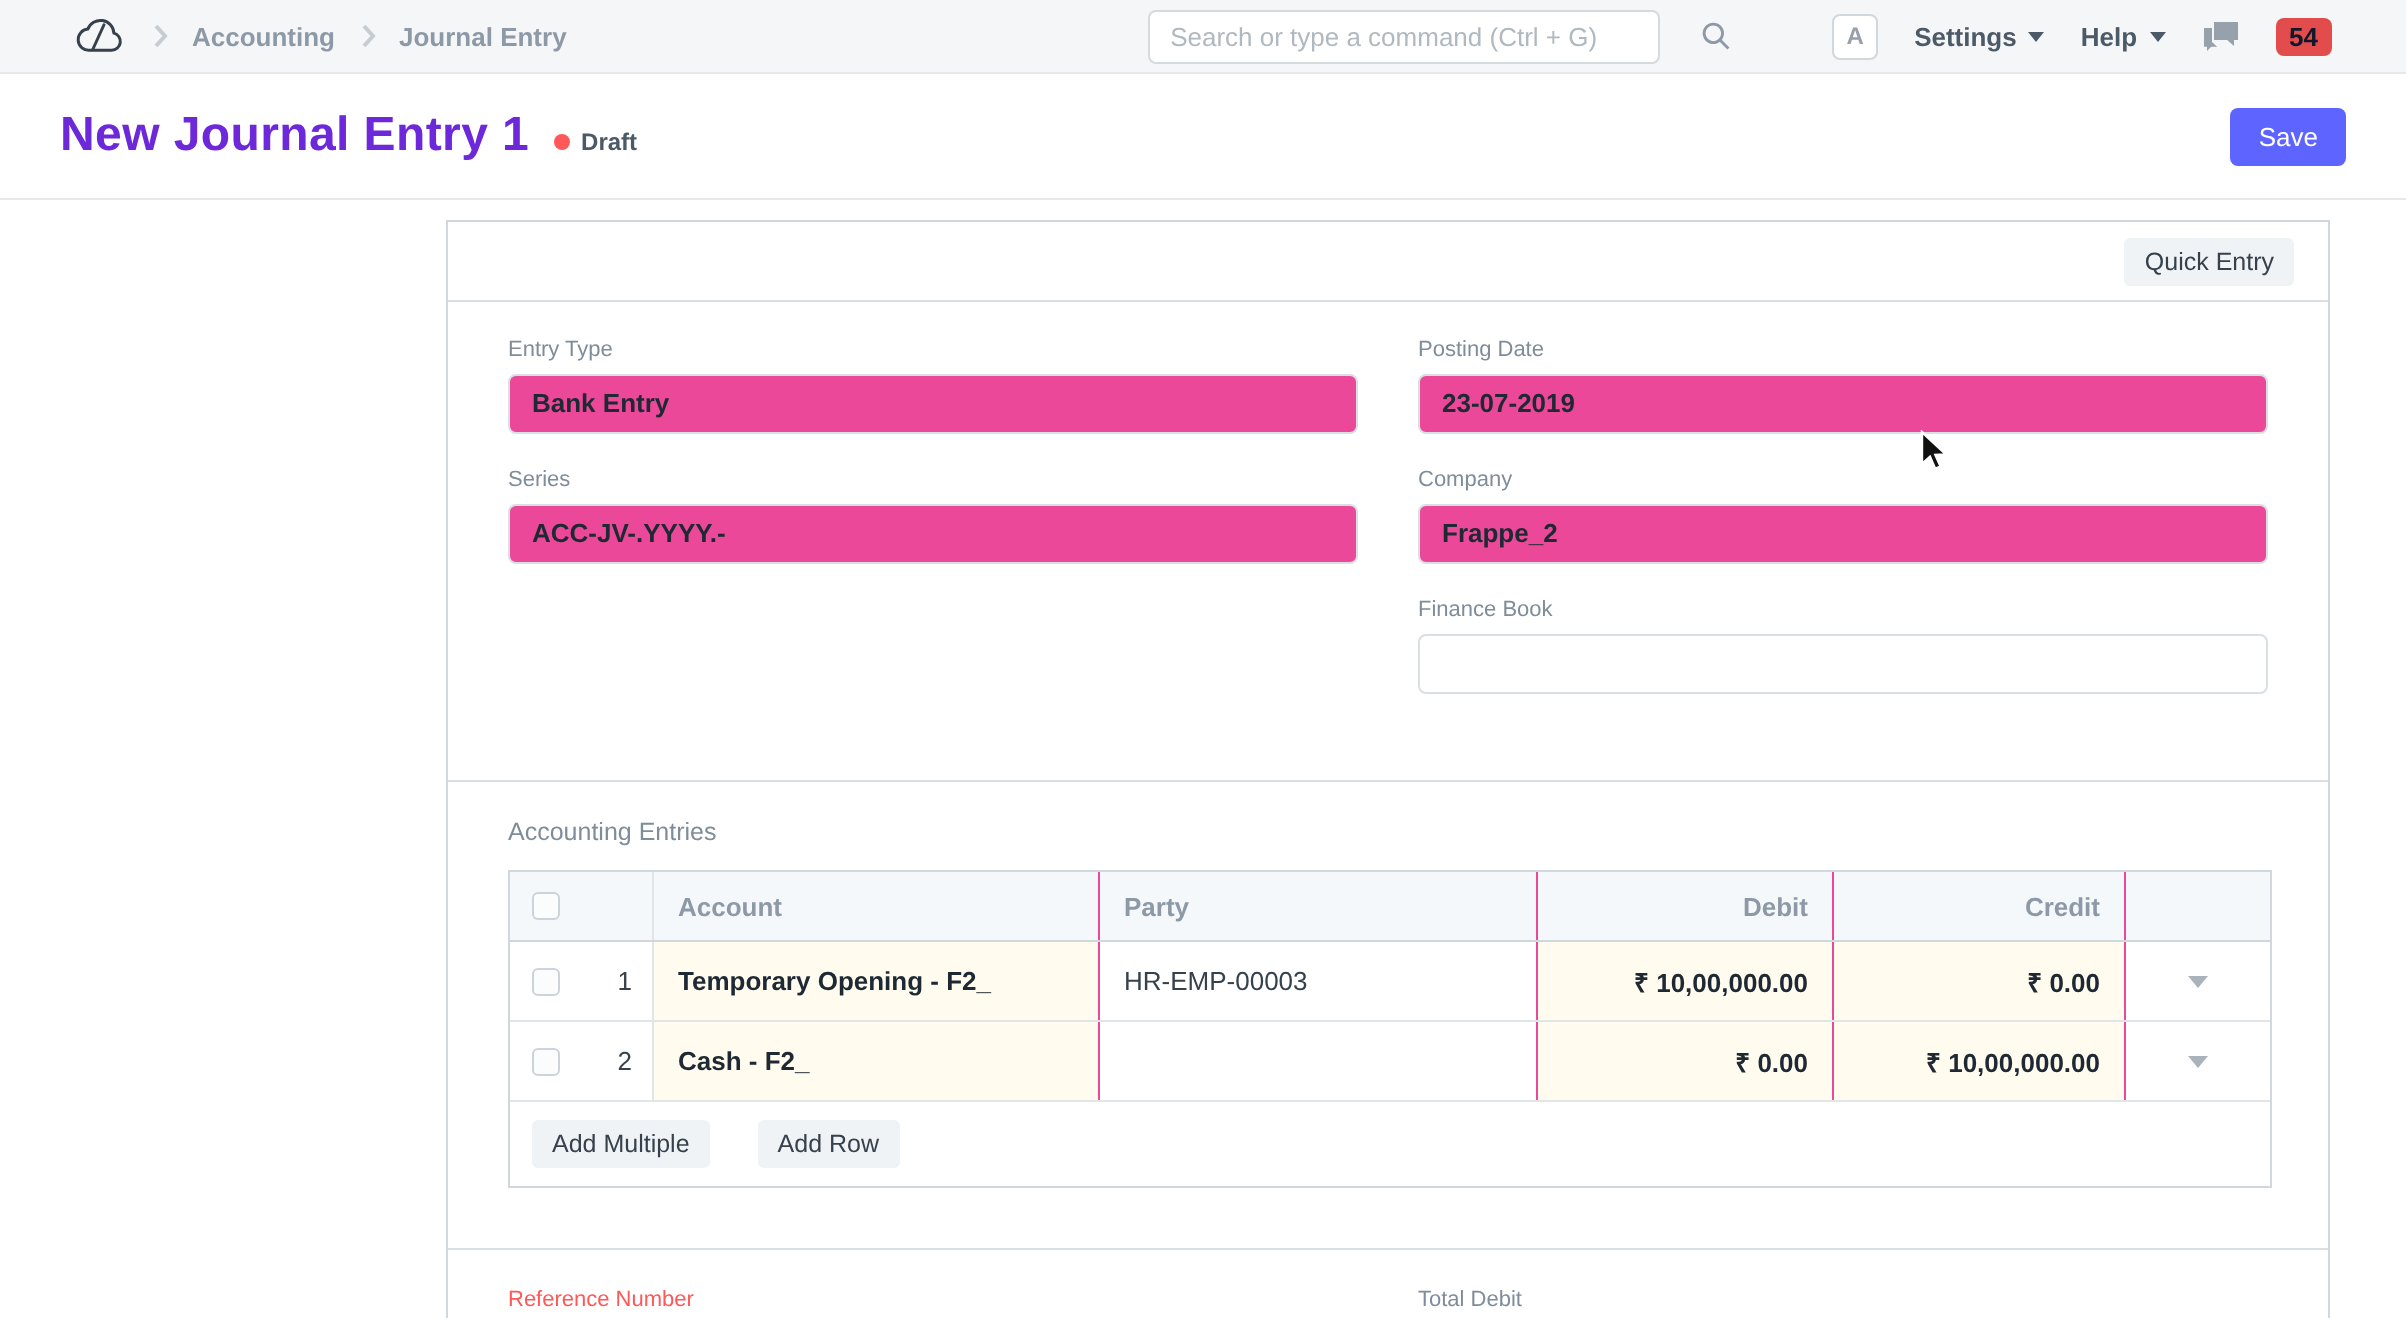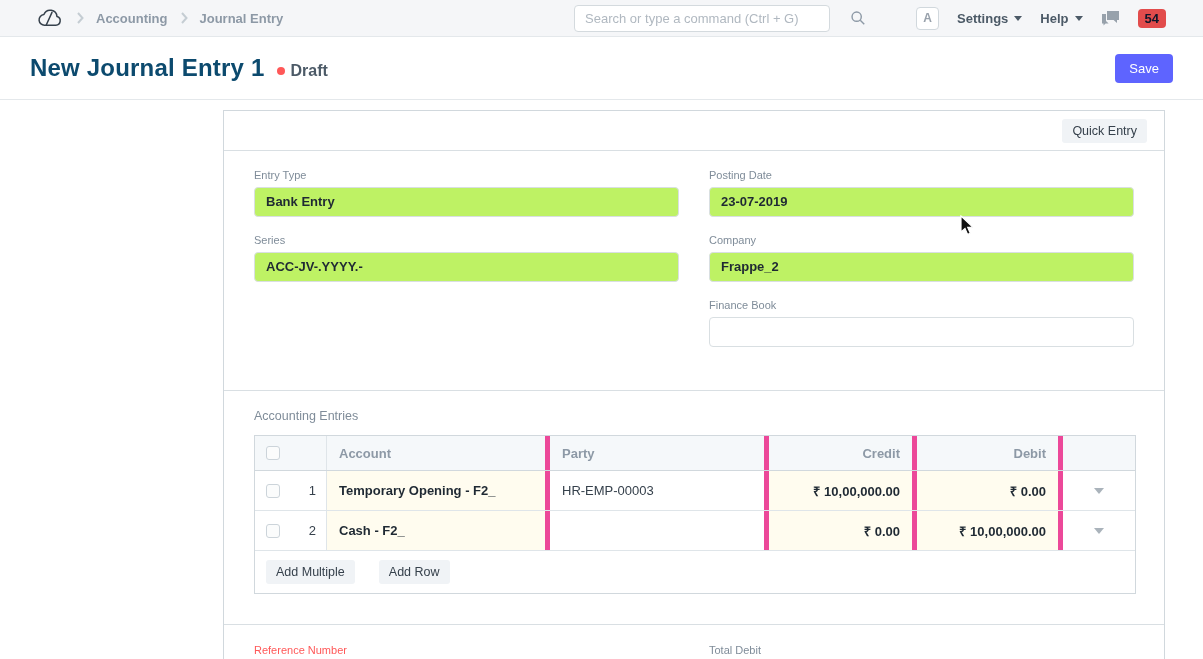--- a/index.html
+++ b/index.html
@@ -27,24 +27,24 @@
     align-items:center; gap:6px; cursor:pointer; }
   .caret-down { width:0; height:0; border-left:4px solid transparent;
     border-right:4px solid transparent; border-top:5px solid #4c5a67; margin-top:1px; }
   .chat-icon { cursor:pointer; display:flex; }
   .badge { background:#e24c4c; color:#0f172a; font-size:13px; font-weight:700;
     border-radius:4px; padding:2px 7px; cursor:pointer; }
 
   
   .page-head { height:63px; background:#fff; border-bottom:1px solid #e4e8eb;
     display:flex; align-items:center; padding:0 30px; }
-  .page-title { font-size:24px; font-weight:700; color:#0c4a6e; letter-spacing:.2px; }
+  .page-title { font-size:24px; font-weight:700; color:#6d28d9; letter-spacing:.2px; }
   .status { display:flex; align-items:center; gap:6px; margin-left:12px; margin-top:6px; }
   .status-dot { width:8px; height:8px; border-radius:50%; background:#ff5858; }
-  .status-text { font-size:16px; font-weight:700; color:#4c5a67; }
+  .status-text { font-size:12px; font-weight:700; color:#4c5a67; }
   .btn-primary { margin-left:auto; background:#5e64ff; color:#fff; border:none;
     border-radius:4px; font-size:13px; font-weight:400; padding:7px 14px; cursor:pointer;
     font-family:"Liberation Sans", sans-serif; }
 
   
   .main { position:relative; height:559px; }
   .card { position:absolute; left:223px; top:10px; width:942px; height:700px;
     background:#fff; border:1px solid #d1d8dd; }
   .sec-toolbar { height:40px; border-bottom:1px solid #d9dfe3; position:relative; }
   .btn-soft { background:#f0f3f6; border:none; border-radius:3px; color:#36414c;
@@ -52,30 +52,30 @@
     font-family:"Liberation Sans", sans-serif; }
   .quick-entry { position:absolute; right:17px; top:8px; }
 
   .sec-fields { padding:18px 30px 26px; display:grid;
     grid-template-columns:425px 425px; column-gap:30px; border-bottom:1px solid #d9dfe3; }
   .field { margin-bottom:17px; }
   .f-label { font-size:11px; color:#7f8c99; margin-bottom:6px; }
   .f-input { height:30px; border:1px solid #d9dfe2; border-radius:4px;
     padding:0 11px; font-size:13px; font-weight:700; color:#1f2933;
     line-height:28px; background:#fff; cursor:text; }
-  .f-input.req { background:#bef264; }
+  .f-input.req { background:#ec4899; }
   .col2 { grid-column:2; }
 
   .sec-grid { padding:18px 30px 30px; border-bottom:1px solid #d9dfe3; }
   .grid-label { font-size:12.5px; color:#7f8c99; margin-bottom:12px; }
   .grid { border:1px solid #d1d8dd; width:882px; font-size:13px; }
   .g-row { display:grid; grid-template-columns:72px 223px 219px 148px 146px auto; }
   .g-head { background:#f5f8fa; height:35px; border-bottom:1px solid #d1d8dd;
     color:#8d99a6; font-weight:700; }
-  .g-cell { display:flex; align-items:center; padding:0 12px; border-right:5px solid #ec4899; }
+  .g-cell { display:flex; align-items:center; padding:0 12px; border-right:1px solid #ec4899; }
   .g-cell:last-child { border-right:none; }
   .g-cell.right { justify-content:flex-end; }
   .g-cell.center { justify-content:center; }
   .g-body-row { height:40px; border-bottom:1px solid #dfe5e9; }
   .g-first { display:flex; align-items:center; padding:0 10px 0 11px;
     border-right:1px solid #dfe5e9; }
   .g-idx { margin-left:auto; color:#36414c; }
   .cream { background:#fffcef; }
   .bold { font-weight:700; color:#1f2933; }
   .checkbox { width:14px; height:14px; border:1px solid #ccd4da; border-radius:3px;
@@ -186,22 +186,22 @@
     <div class="sec-grid">
       <div class="grid-label">Accounting Entries</div>
 
       <div class="grid">
         <div class="g-row g-head">
           <div class="g-first">
             <div class="checkbox"></div>
           </div>
           <div class="g-cell">Account</div>
           <div class="g-cell">Party</div>
+          <div class="g-cell right">Debit</div>
           <div class="g-cell right">Credit</div>
-          <div class="g-cell right">Debit</div>
           <div class="g-cell"></div>
         </div>
 
         <div class="g-row g-body-row">
           <div class="g-first">
             <div class="checkbox"></div>
             <span class="g-idx">1</span>
           </div>
           <div class="g-cell cream bold">Temporary Opening - F2_</div>
           <div class="g-cell">HR-EMP-00003</div>

